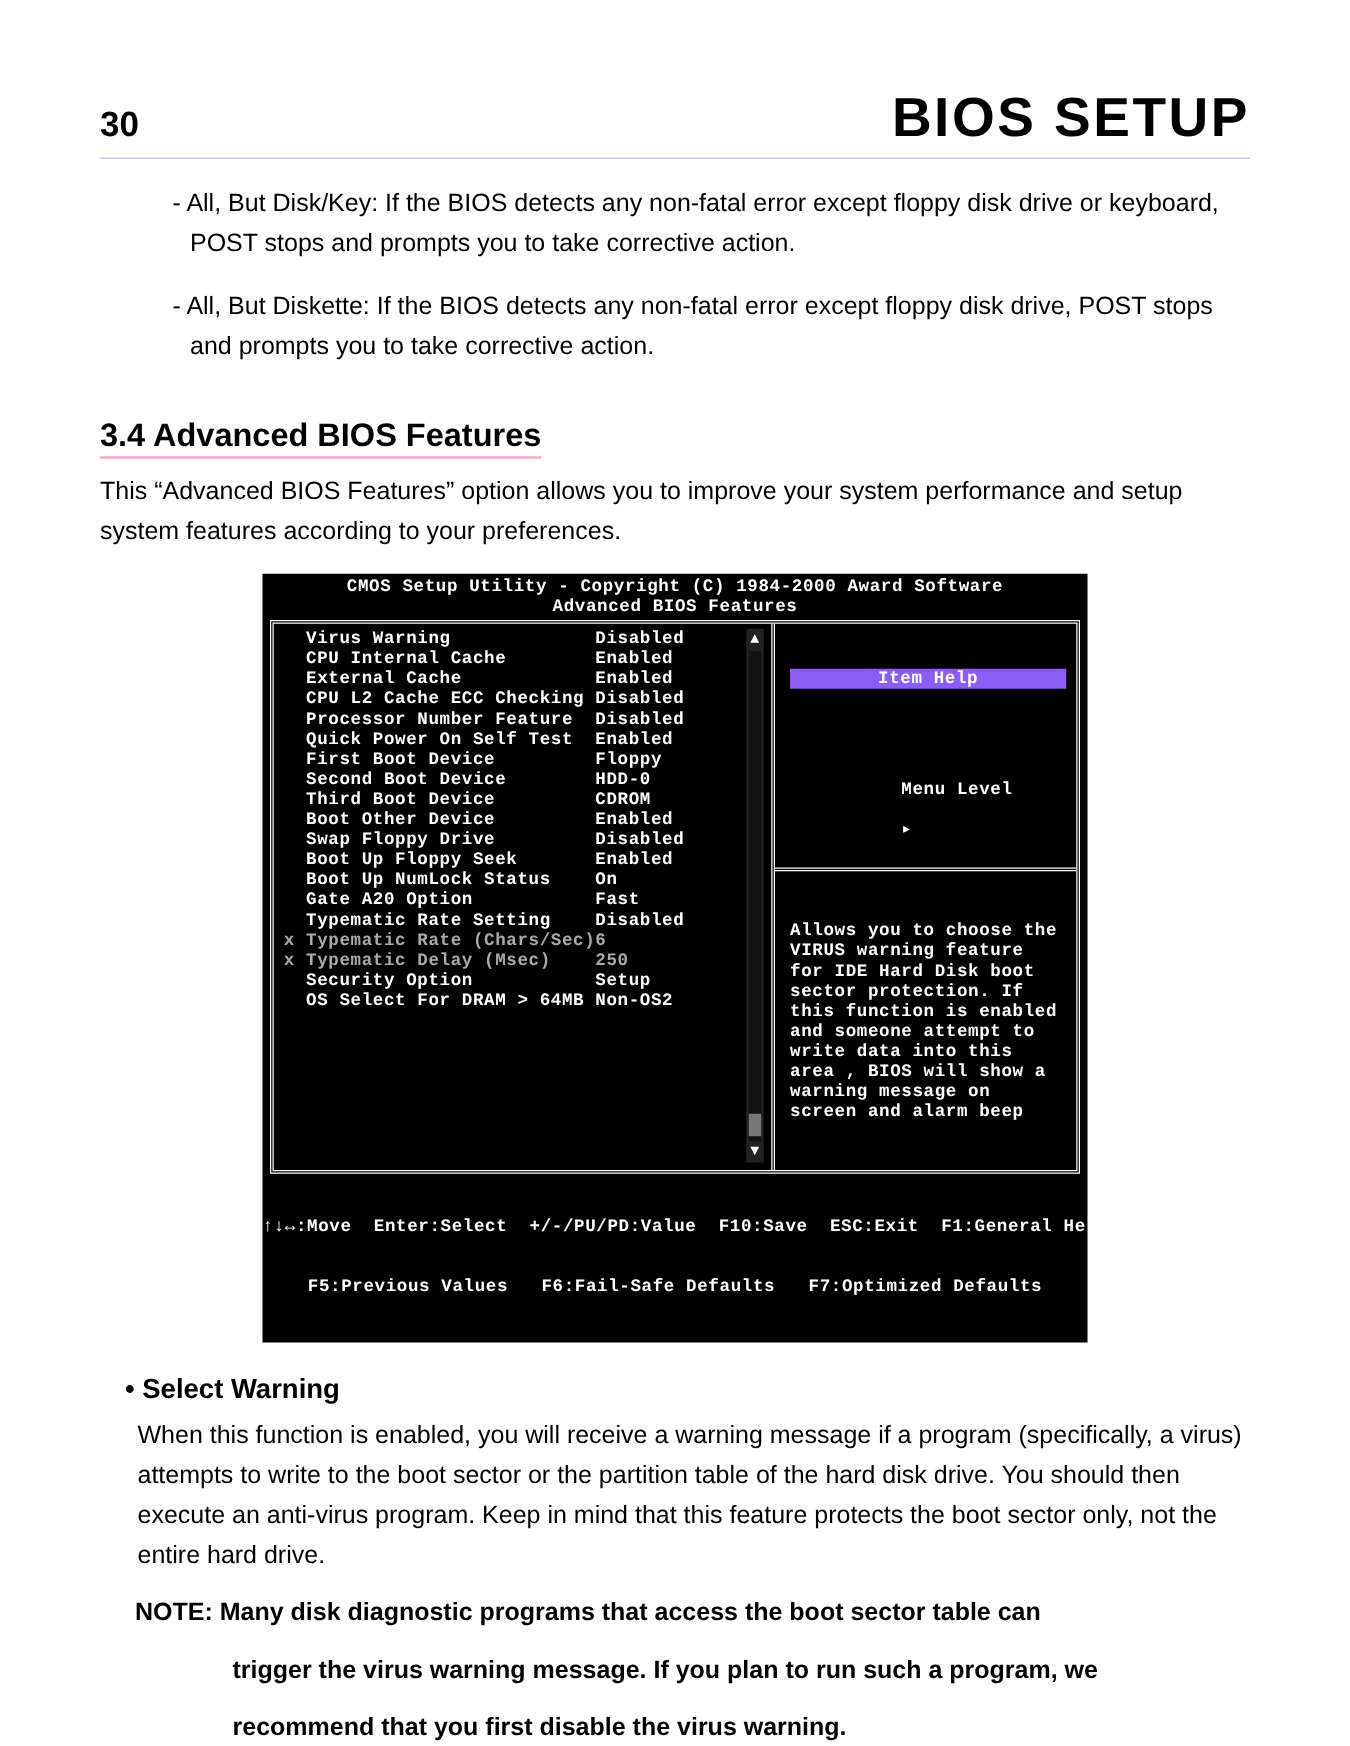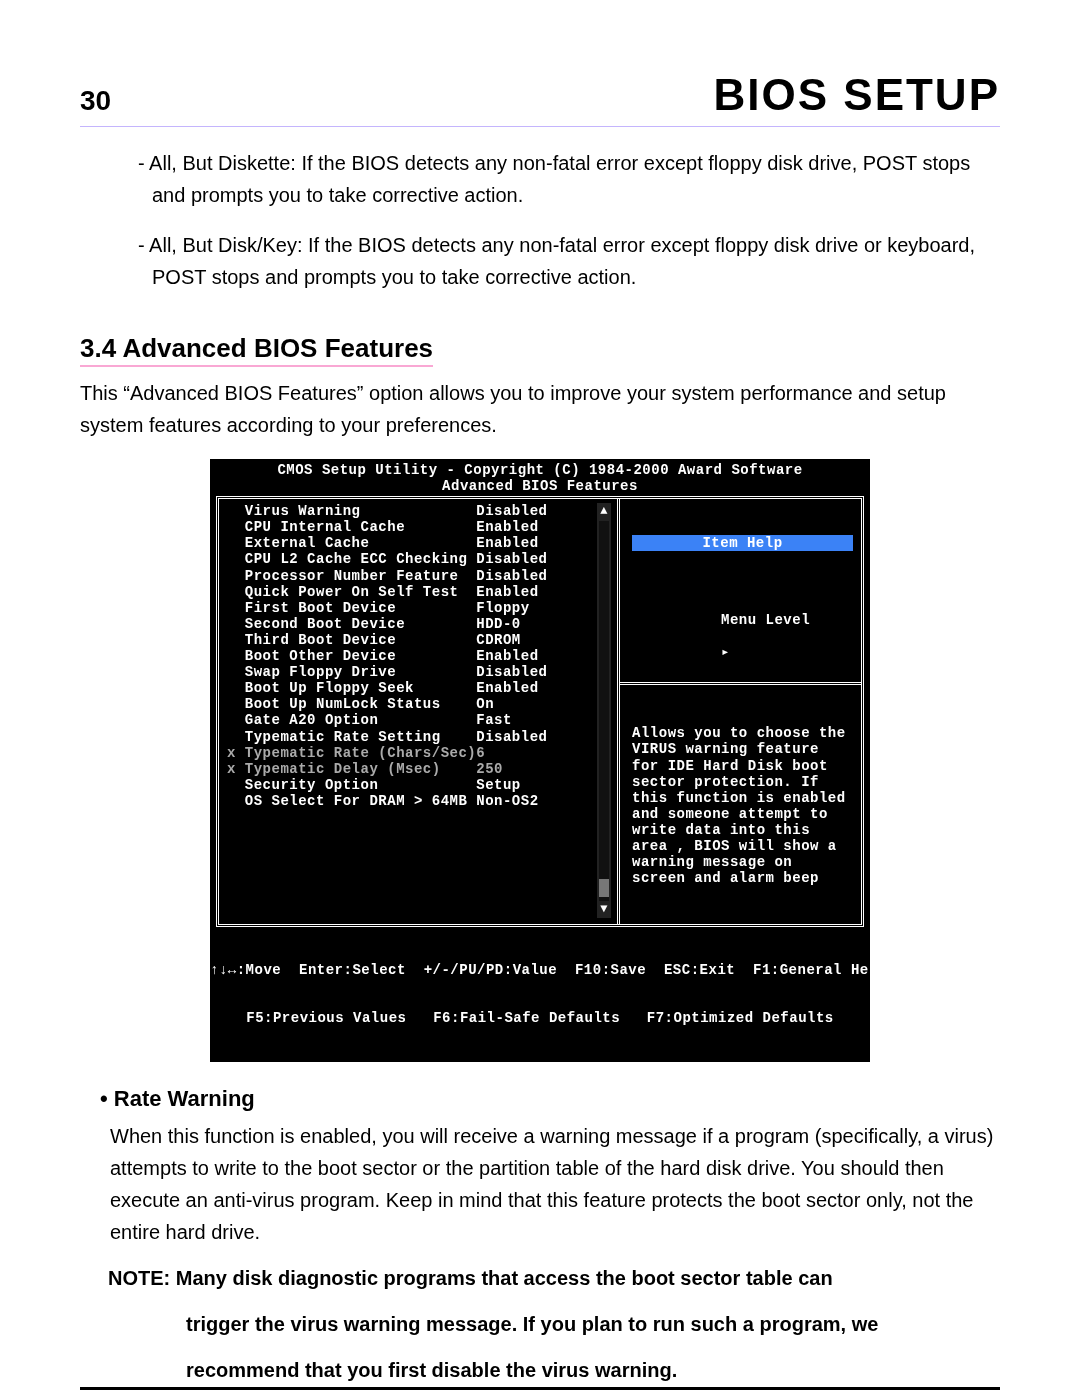--- a/index.html
+++ b/index.html
@@ -150,23 +150,23 @@
     font-size: 12px;
   }
   .bios-right {
     flex: 1;
     padding: 4px 8px 6px 12px;
     box-sizing: border-box;
     white-space: pre-wrap;
   }
   .bios-right .item-help {
     color: #fff;
-    background: #3b82f6;
+    background: #8b5cf6;
     text-align: center;
-    margin-bottom: 10px;
+    margin-bottom: 22px;
     display: block;
   }
   .bios-right .menu-level {
     padding: 2px 0 6px 0;
     border-bottom: 3px double #fff;
     margin-right: -8px;
     margin-left: -12px;
     padding-left: 12px;
   }
   .bios-right .help-body {
@@ -186,24 +186,24 @@
 <body>
 
 <div class="page">
 
   <div class="header-row">
     <div class="page-number">30</div>
     <div class="page-title">BIOS SETUP</div>
   </div>
 
   <div class="bullet-block body-text">
+    <div class="line">- All, But Disk/Key:  If the BIOS detects any non-fatal error except floppy disk drive or keyboard, POST stops and prompts you to take corrective action.</div>
+  </div>
+  <div class="bullet-block body-text">
     <div class="line">- All, But Diskette:  If the BIOS detects any non-fatal error except floppy disk drive, POST stops and prompts you to take corrective action.</div>
-  </div>
-  <div class="bullet-block body-text">
-    <div class="line">- All, But Disk/Key:  If the BIOS detects any non-fatal error except floppy disk drive or keyboard, POST stops and prompts you to take corrective action.</div>
   </div>
 
   <div>
     <div class="section-heading">3.4 Advanced BIOS Features</div>
     <p class="body-text">This “Advanced BIOS Features” option allows you to improve your system performance and setup system features according to your preferences.</p>
   </div>
 
   <div class="bios">
     <div class="bios-header">
       <div>CMOS Setup Utility - Copyright (C) 1984-2000 Award Software</div>
@@ -248,21 +248,21 @@
         </div>
         <div class="help-body">Allows you to choose the VIRUS warning feature for IDE Hard Disk boot sector protection. If this function is enabled and someone attempt to write data into this area ,  BIOS will show a warning message on screen and alarm beep</div>
       </div>
     </div>
     <div class="bios-footer">
       <div>↑↓↔:Move  Enter:Select  +/-/PU/PD:Value  F10:Save  ESC:Exit  F1:General Help</div>
       <div>F5:Previous Values   F6:Fail-Safe Defaults   F7:Optimized Defaults</div>
     </div>
   </div>
 
-  <div class="subheading">• Rate Warning</div>
+  <div class="subheading">• Select Warning</div>
   <p class="body-text sub-body">When this  function is enabled, you will receive a warning message if a program (specifically, a virus) attempts to write to the boot sector or the partition table of the hard disk drive.  You should then execute an anti-virus program.  Keep in mind that this feature protects the boot sector only, not the entire hard drive.</p>
 
   <div class="body-text note">NOTE:  Many disk diagnostic programs that access the boot sector table can</div>
   <div class="body-text note-indent">trigger the virus warning message.  If you plan to run such a program, we</div>
   <div class="body-text note-indent">recommend that you first disable the virus warning.</div>
 
   <div class="footer-rule"></div>
 </div>
 
 </body></html>

